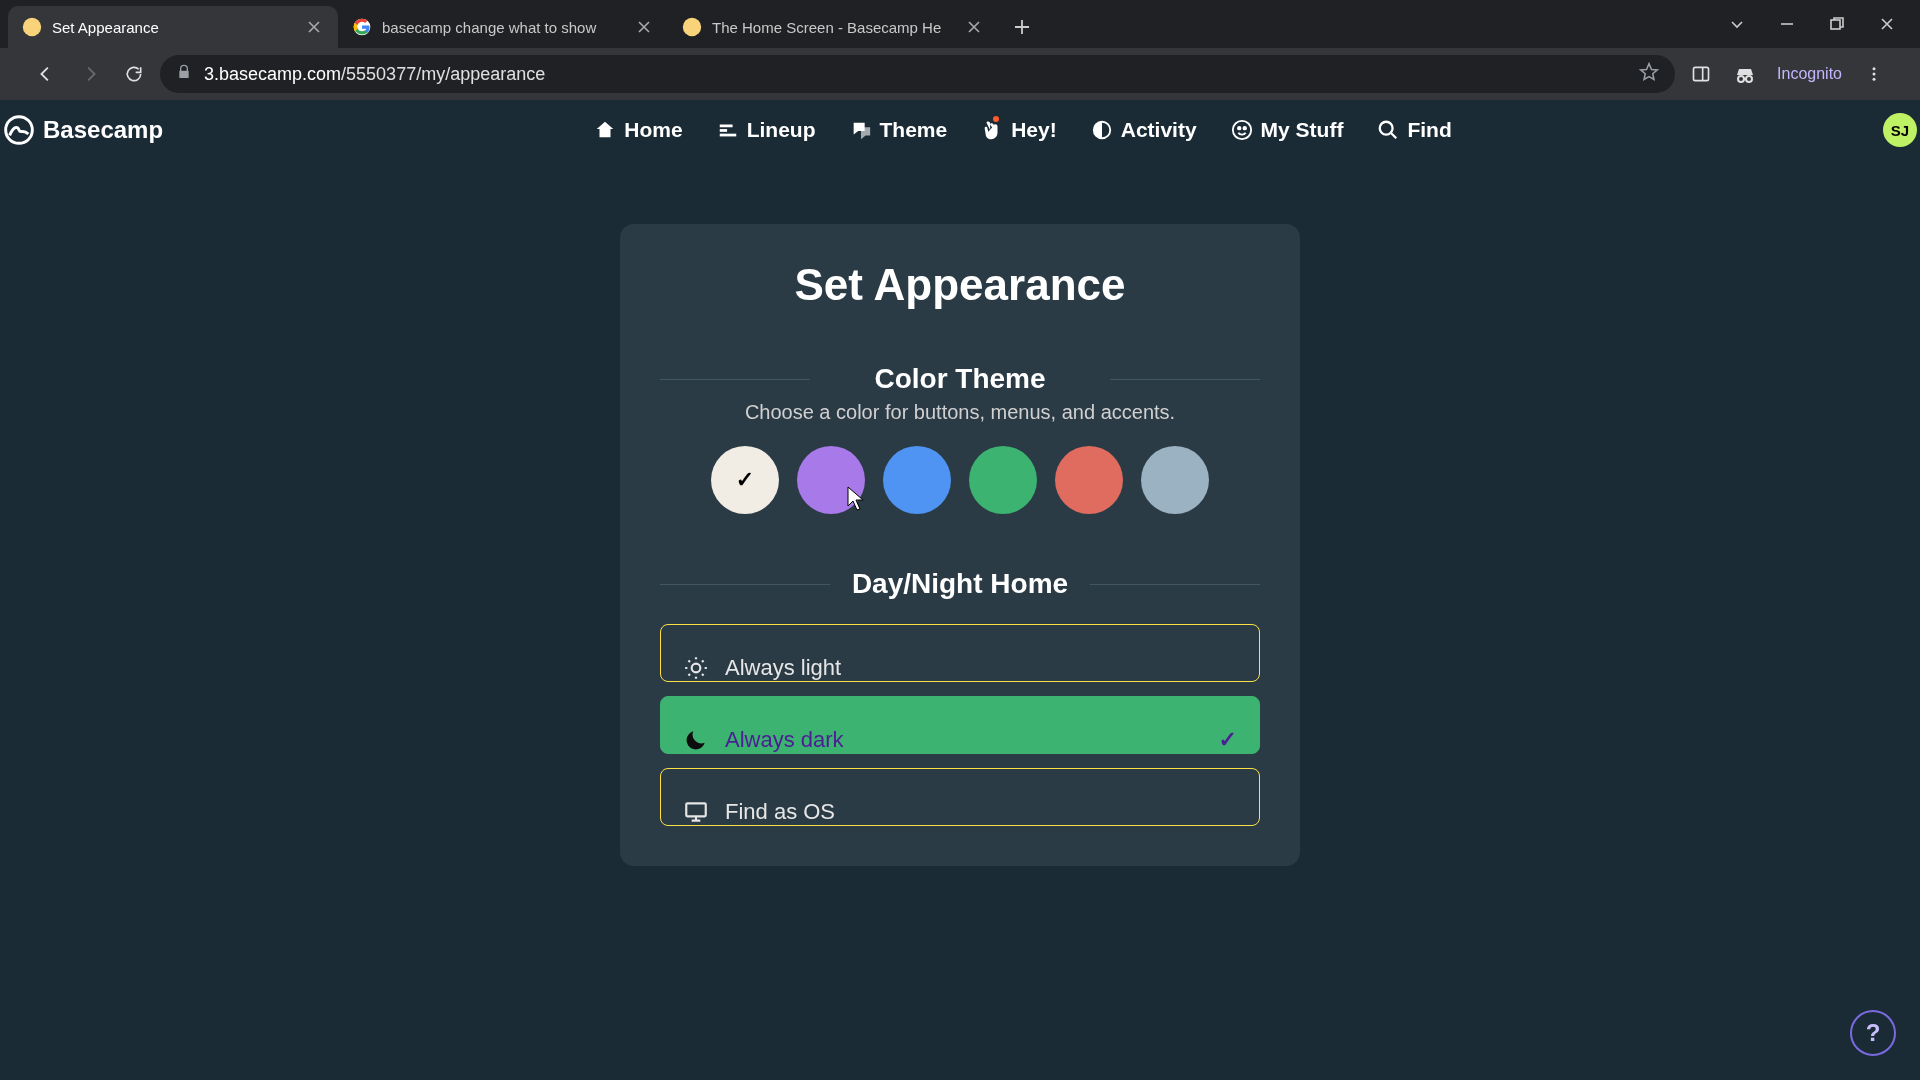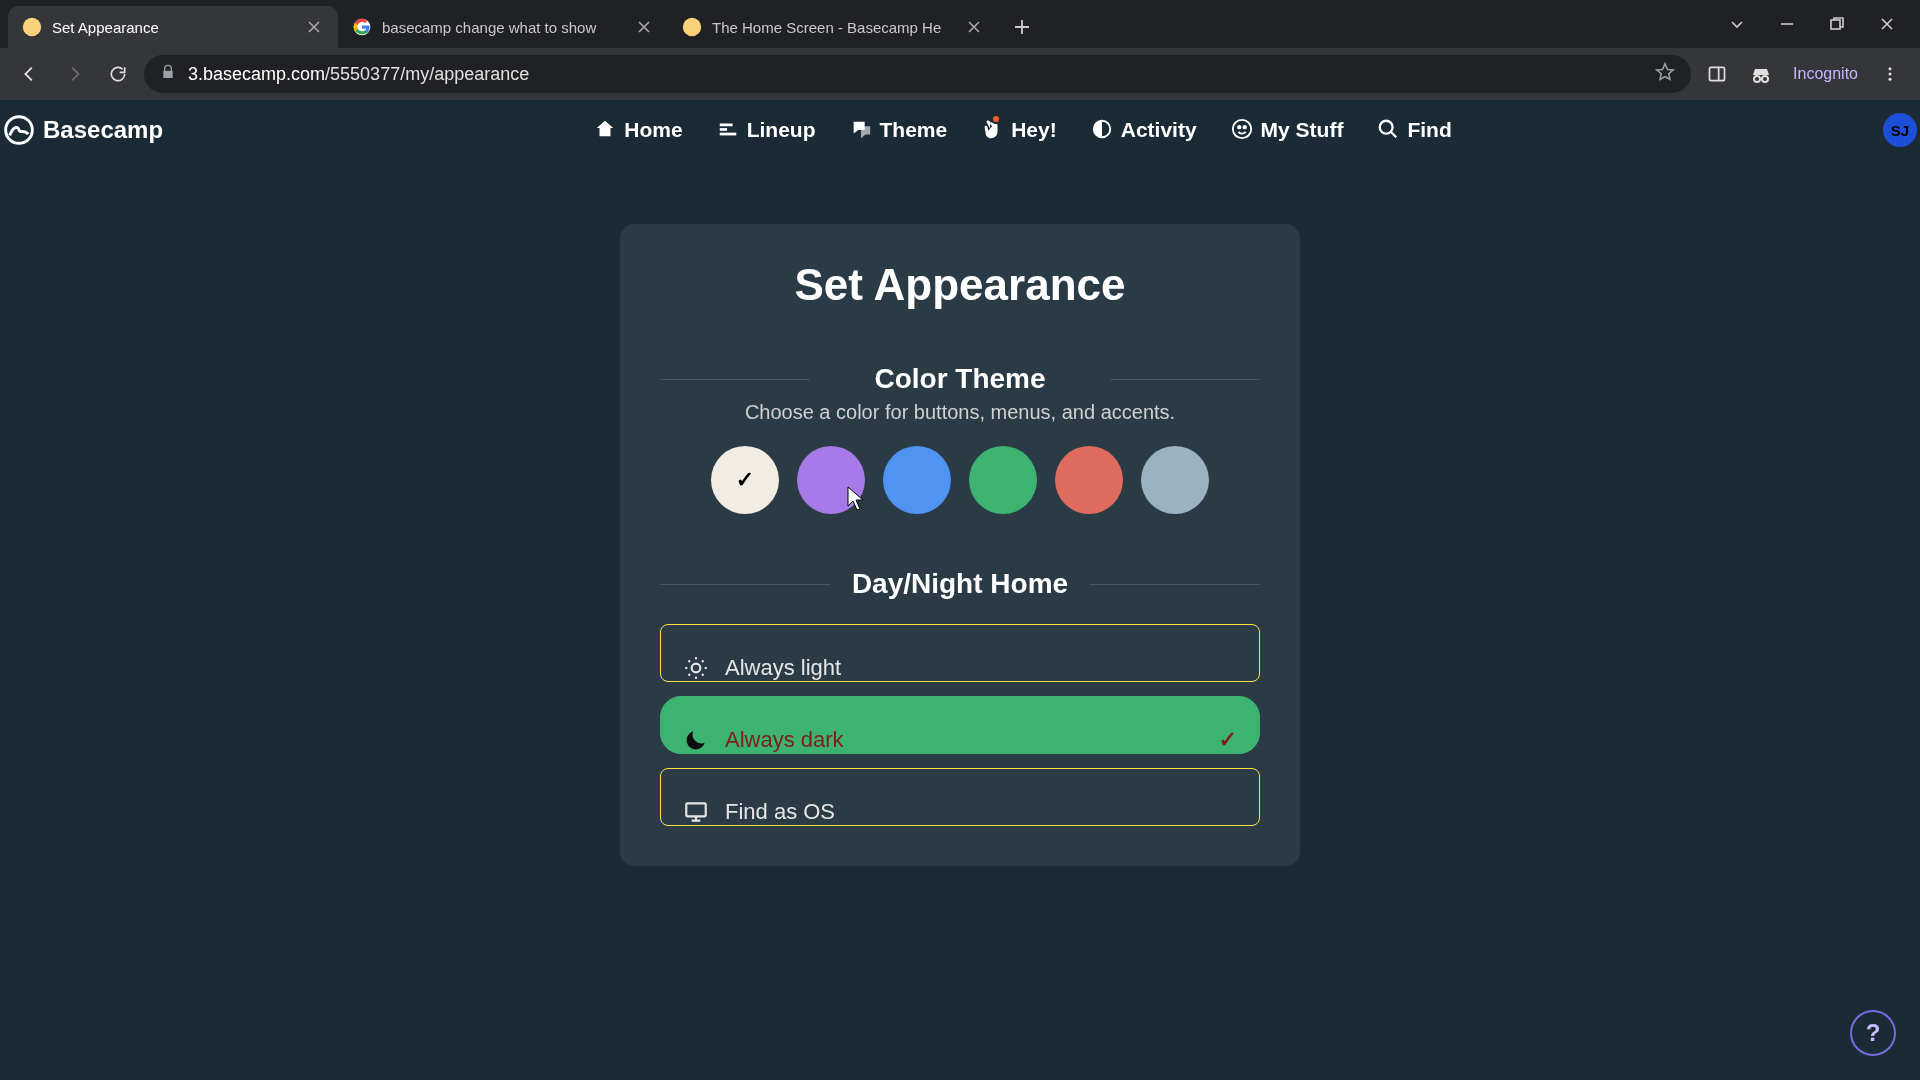--- a/index.html
+++ b/index.html
@@ -57,21 +57,21 @@
   height: 100%;
 }
 .window-controls .ctrl { width: 22px; height: 22px; display:flex; align-items:center; justify-content:center; }
 
 
 .addr-row {
   background: #35363a;
   height: 52px;
   display: flex;
   align-items: center;
-  padding: 0 12px;
+  padding: 0 28px;
   gap: 8px;
 }
 .addr-row .nav-btn { width: 36px; height: 36px; display:flex; align-items:center; justify-content:center; color:#ccc; border-radius:50%; }
 .addr-row .nav-btn.dim { color:#6a6a6a; }
 .omnibox {
   flex: 1;
   background: #202124;
   height: 38px;
   border-radius: 19px;
   display: flex;
@@ -91,24 +91,24 @@
 .bc-header {
   height: 60px;
   display: flex;
   align-items: center;
   padding: 0 3px;
   background: #1b2b36;
 }
 .bc-logo { display:flex; align-items:center; gap:8px; color:#fff; font-weight:700; font-size:24px; }
 .bc-logo svg { width:32px; height:32px; }
 .bc-nav { flex:1; display:flex; justify-content:center; gap:34px; }
-.bc-nav-item { display:flex; gap:8px; color:#fff; font-weight:700; font-size:21px; cursor:pointer; position:relative; }
+.bc-nav-item { display:flex; align-items:center; gap:8px; color:#fff; font-weight:700; font-size:21px; cursor:pointer; position:relative; }
 .bc-nav-item .ico { width:22px; height:22px; display:flex; align-items:center; justify-content:center; }
 .notif-dot { position:absolute; top:-4px; left:10px; width:10px; height:10px; background:#ff5a2b; border-radius:50%; border:2px solid #1b2b36; }
-.avatar { width:34px; height:34px; border-radius:50%; background:#1d4ed8; color:#000; font-weight:700; display:flex; align-items:center; justify-content:center; font-size:15px; }
+.avatar { width:34px; height:34px; border-radius:50%; background:#bef264; color:#000; font-weight:700; display:flex; align-items:center; justify-content:center; font-size:15px; }
 
 
 .content { display:flex; justify-content:center; padding-top: 64px; }
 .panel {
   width: 680px;
   background: #2b3b46;
   border-radius: 14px;
   padding: 36px 40px 40px 40px;
 }
 .panel h1 { text-align:center; font-size:44px; font-weight:800; color:#fff; }
@@ -136,21 +136,21 @@
   display:flex;
   align-items:flex-end;
   padding: 0 22px;
   gap: 16px;
   font-size:22px;
   color:#e6e6e6;
   cursor:pointer;
   font-weight:500;
 }
 .option .oico { width:26px; height:26px; display:flex; align-items:center; justify-content:center; }
-.option.selected { background:#3cb371; border-color:#3cb371; color:#7f1d1d;border-radius:21px; }
+.option.selected { background:#3cb371; border-color:#3cb371; color:#4c1d95; }
 .option .check { margin-left:auto; font-size:22px; font-weight:700; }
 
 
 .help-bubble {
   position: fixed; right: 24px; bottom: 24px;
   width: 46px; height: 46px; border-radius: 50%;
   border: 2px solid #7a6ae0; color:#c7bdfd;
   display:flex; align-items:center; justify-content:center;
   font-size:24px; font-weight:700; background:#1b2b36; cursor:pointer;
 }

